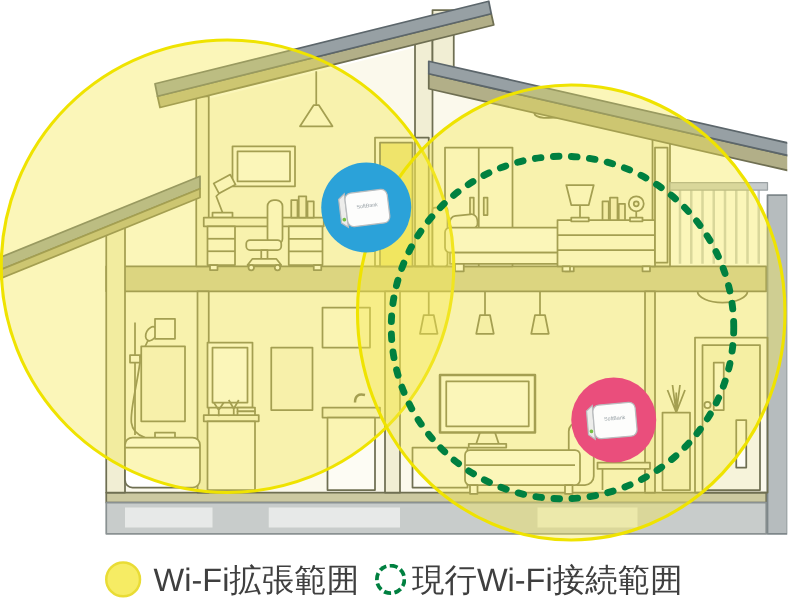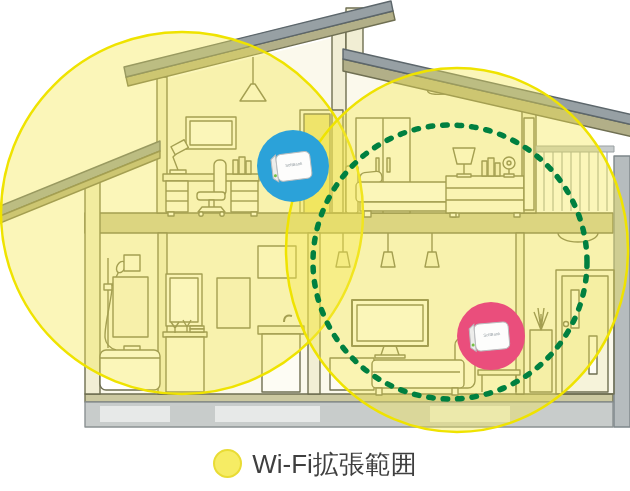--- a/index.html
+++ b/index.html
@@ -254,15 +254,19 @@
       <circle cx="-18.5" cy="6.5" r="1.5" fill="#76c043" stroke="none"></circle>
     </g>
   </g>
 </svg>
 
 <div class="legend">
   <div class="legend-item">
     <span class="swatch-yellow"></span>
     <span class="legend-label">Wi-Fi拡張範囲</span>
   </div>
+  <div class="legend-item">
+    <span class="swatch-green"></span>
+    <span class="legend-label">現行Wi-Fi接続範囲</span>
+  </div>
 </div>
 
 </div>
 
 </body></html>

